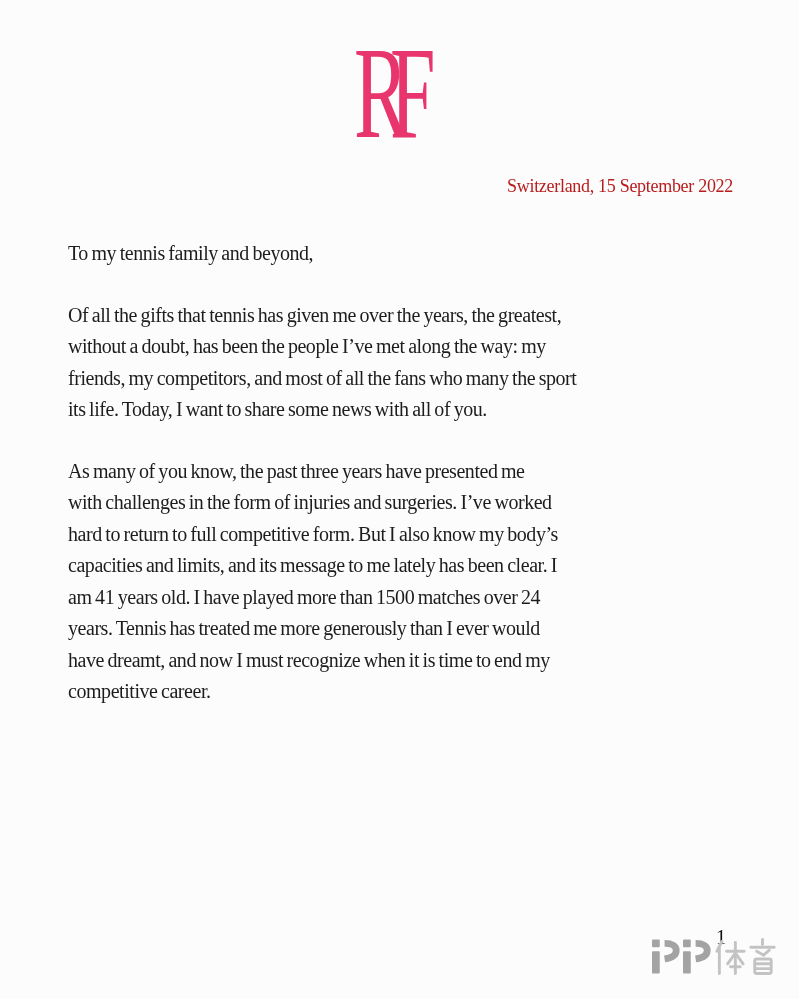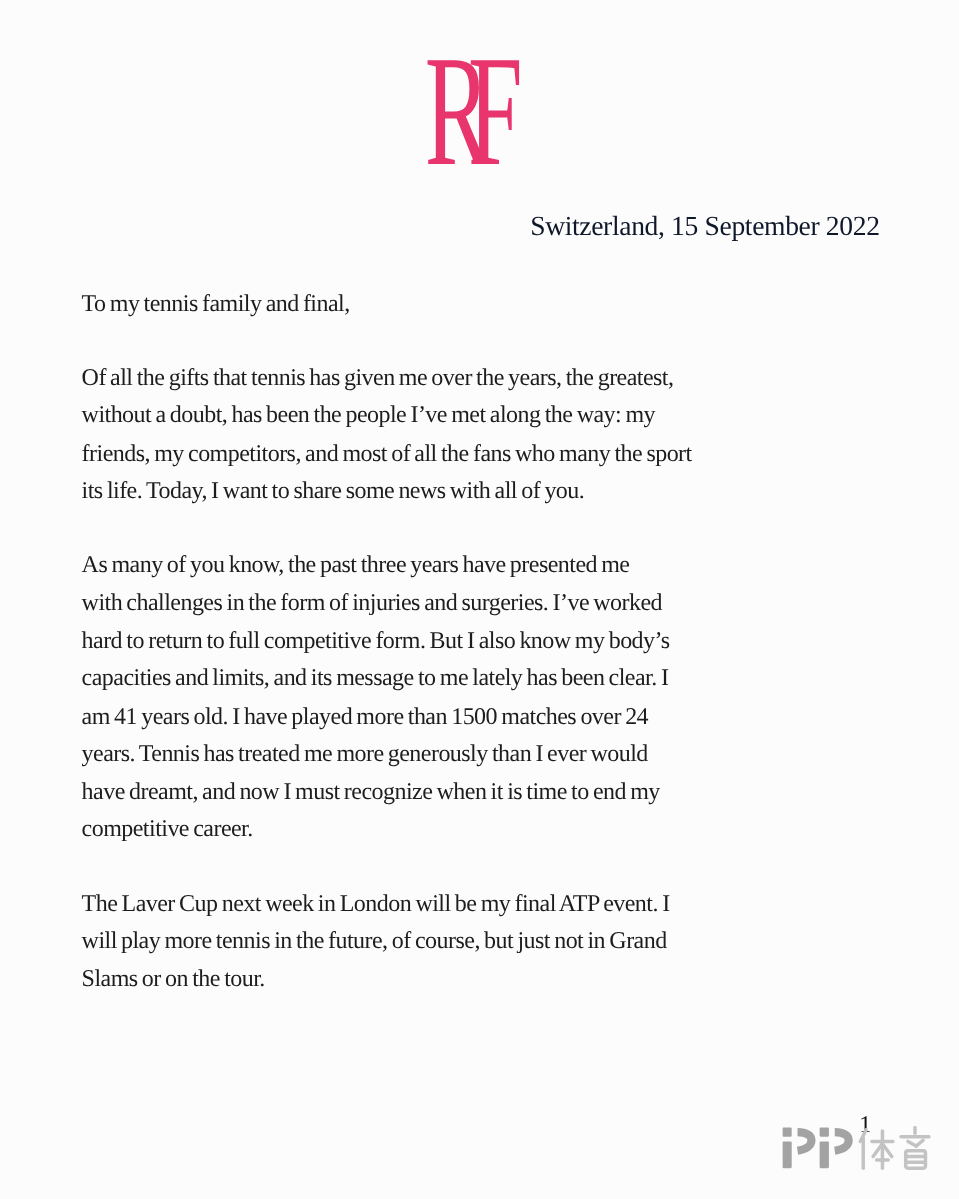--- a/index.html
+++ b/index.html
@@ -27,23 +27,23 @@
   .logo text {
     font-family: "Liberation Serif", "DejaVu Serif", serif;
     font-size: 132px;
   }
 
   
   .dateline {
     position: absolute;
     top: 176px;
     right: 66px;
-    font-size: 23px;
+    font-size: 18px;
     letter-spacing: -0.3px;
-    color: #0f172a;
+    color: #b91c1c;
   }
 
   
   .letter-body {
     position: absolute;
     top: 238px;
     left: 68px;
     width: 694px;
     font-size: 20px;
     line-height: 31.5px;
@@ -85,36 +85,33 @@
       <g transform="scale(0.62 1)" fill="#e8356d">
         <text x="0" y="93">R</text>
         <text x="58" y="93">F</text>
       </g>
     </svg>
   </div>
 
   <div class="dateline">Switzerland, 15 September 2022</div>
 
   <div class="letter-body">
-    <p>To my tennis family and final,</p>
+    <p>To my tennis family and beyond,</p>
     <p>Of all the gifts that tennis has given me over the years, the greatest,
 without a doubt, has been the people I’ve met along the way: my
 friends, my competitors, and most of all the fans who many the sport
 its life. Today, I want to share some news with all of you.</p>
     <p>As many of you know, the past three years have presented me
 with challenges in the form of injuries and surgeries. I’ve worked
 hard to return to full competitive form. But I also know my body’s
 capacities and limits, and its message to me lately has been clear. I
 am 41 years old. I have played more than 1500 matches over 24
 years. Tennis has treated me more generously than I ever would
 have dreamt, and now I must recognize when it is time to end my
 competitive career.</p>
-    <p>The Laver Cup next week in London will be my final ATP event. I
-will play more tennis in the future, of course, but just not in Grand
-Slams or on the tour.</p>
   </div>
 
   <div class="page-number">1</div>
 
   <div class="watermark" aria-label="PP体育">
     <svg width="126" height="38" viewBox="0 0 130 38">
 
       <g fill="#a3a3a3">
         <rect x="0" y="1" width="8" height="8" rx="1"></rect>
         <rect x="0" y="13" width="8" height="23" rx="1"></rect>

